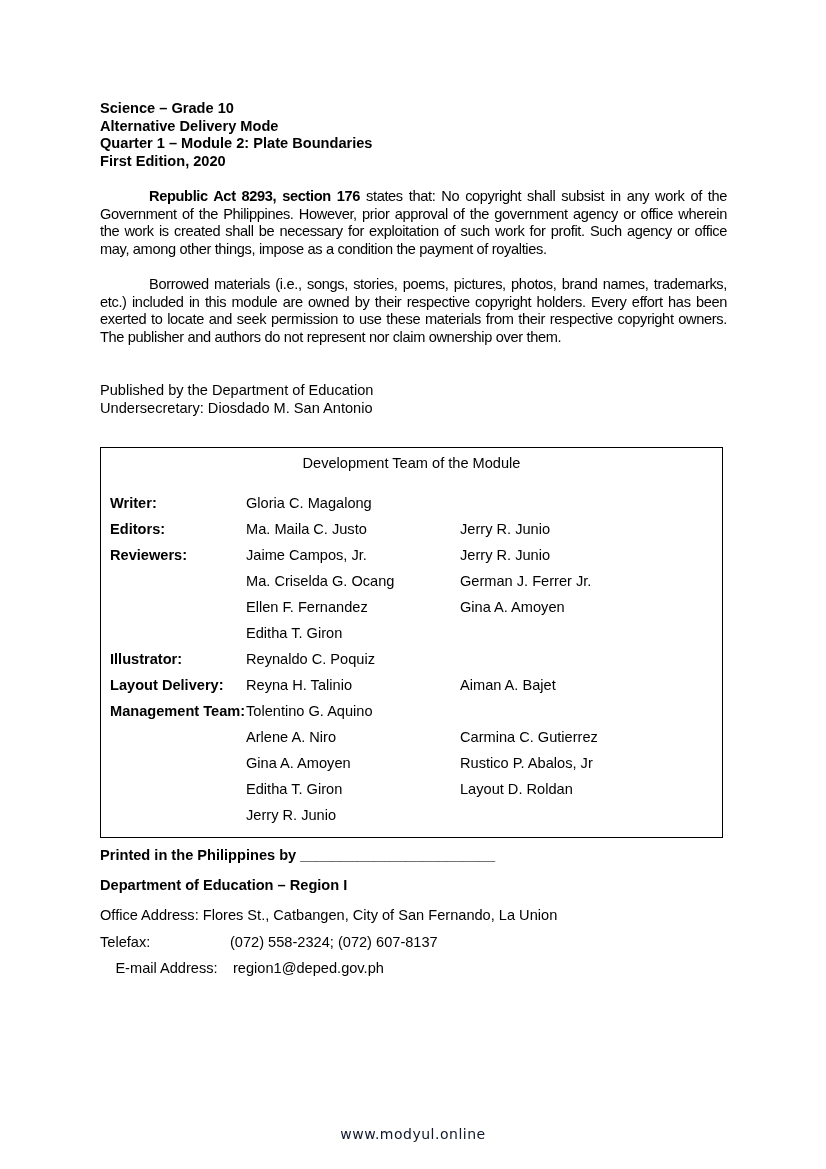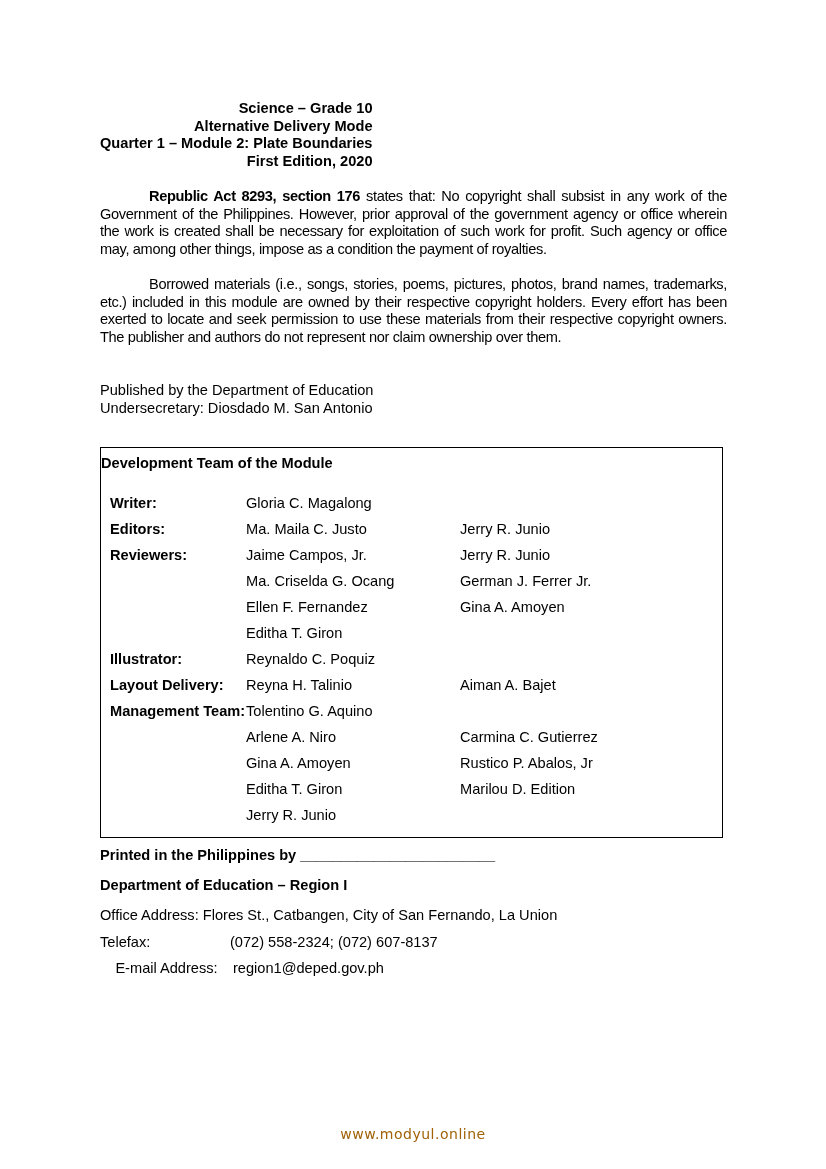--- a/index.html
+++ b/index.html
@@ -1,33 +1,33 @@
 <!DOCTYPE html>
 <html><head>
 <meta charset="utf-8">
 <style>
   html, body { margin: 0; padding: 0; background: #ffffff; }
   body { width: 826px; height: 1169px; position: relative; overflow: hidden;
          font-family: "Liberation Sans", sans-serif; color: #000; font-size: 14.6px; }
   .abs { position: absolute; }
   .bold { font-weight: bold; }
-  .head-block { left: 100px; top: 100px; line-height: 17.7px; font-weight: bold; text-align: right; }
+  .head-block { left: 100px; top: 100px; line-height: 17.7px; font-weight: bold; }
   .para { left: 100px; width: 627px; text-align: justify; line-height: 17.6px;
           font-family: "Liberation Sans", sans-serif; letter-spacing: -0.35px; }
   .para .indent { display: inline-block; width: 49px; }
   .pub { left: 100px; top: 382px; line-height: 17.6px; }
   .team-box { left: 100px; top: 447px; width: 621px; height: 389px; border: 1px solid #000; }
-  .team-title { position: absolute; left: 0; right: 0; top: 7px; text-align: left; font-weight: bold; }
+  .team-title { position: absolute; left: 0; right: 0; top: 7px; text-align: center; font-weight: normal; }
   .row { position: absolute; left: 9px; height: 20px; }
   .row .role { position: absolute; left: 0; font-weight: bold; white-space: nowrap; }
   .row .c1 { position: absolute; left: 136px; white-space: nowrap; }
   .row .c2 { position: absolute; left: 350px; white-space: nowrap; }
   .footer-line { left: 100px; white-space: nowrap; }
   .lbl { display: inline-block; }
-  .watermark { left: 0; width: 826px; top: 1126px; text-align: center; color: #a16207;
+  .watermark { left: 0; width: 826px; top: 1126px; text-align: center; color: #0f172a;
                font-family: "DejaVu Sans", sans-serif; font-size: 14px; letter-spacing: 0.5px; }
 </style>
 </head>
 <body>
 
 <div class="abs head-block">
   <div>Science – Grade 10</div>
   <div>Alternative Delivery Mode</div>
   <div>Quarter 1 – Module 2: Plate Boundaries</div>
   <div>First Edition, 2020</div>
@@ -96,21 +96,21 @@
         <span class="c2">Carmina C. Gutierrez</span>
       </div>
       <div class="row" style="top: 307px;">
         <span class="role"></span>
         <span class="c1">Gina A. Amoyen</span>
         <span class="c2">Rustico P. Abalos, Jr</span>
       </div>
       <div class="row" style="top: 333px;">
         <span class="role"></span>
         <span class="c1">Editha T. Giron</span>
-        <span class="c2">Marilou D. Edition</span>
+        <span class="c2">Layout D. Roldan</span>
       </div>
       <div class="row" style="top: 359px;">
         <span class="role"></span>
         <span class="c1">Jerry R. Junio</span>
         <span class="c2"></span>
       </div>
     </div>
 </div>
 
 <div class="abs footer-line bold" style="top:847px;">Printed in the Philippines by ________________________</div>

